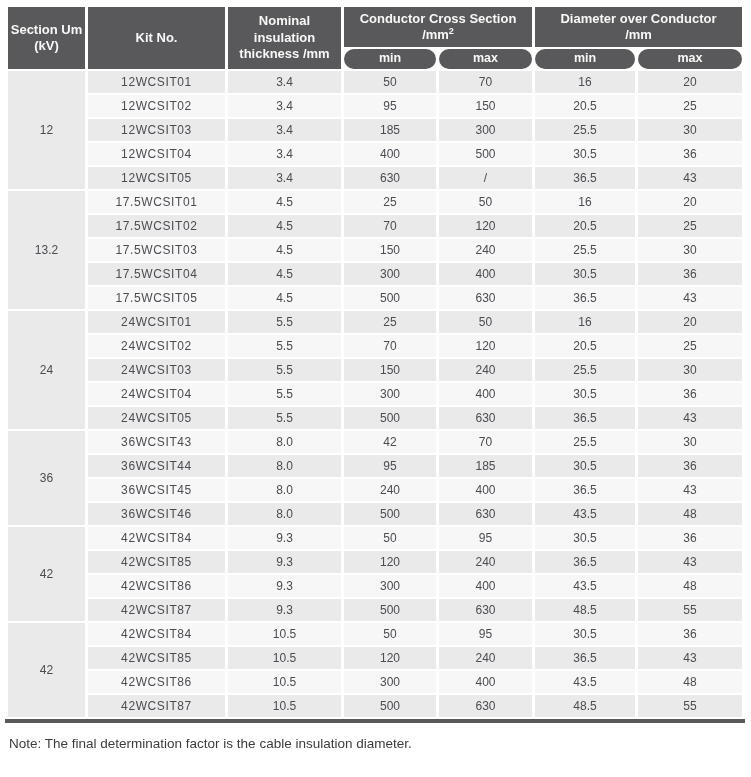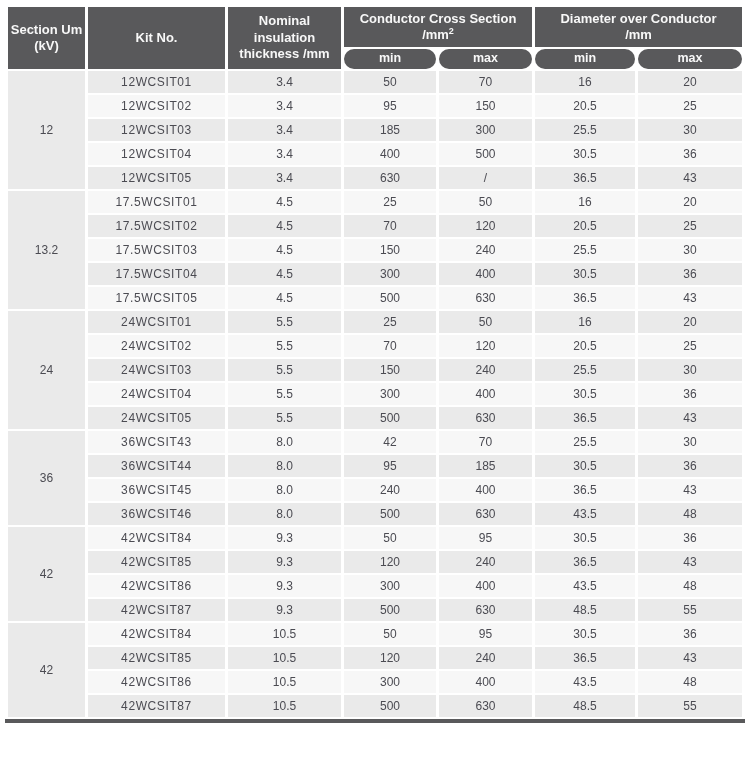--- a/index.html
+++ b/index.html
@@ -308,13 +308,14 @@
         <tr class="odd">
           <td class="kit-cell">42WCSIT87</td>
           <td>10.5</td>
           <td>500</td>
           <td>630</td>
           <td>48.5</td>
           <td>55</td>
         </tr>
       </tbody>
   </table>
+  <p class="note">Note: The final determination factor is the cable insulation diameter.</p>
 </div>
 
 </body></html>

